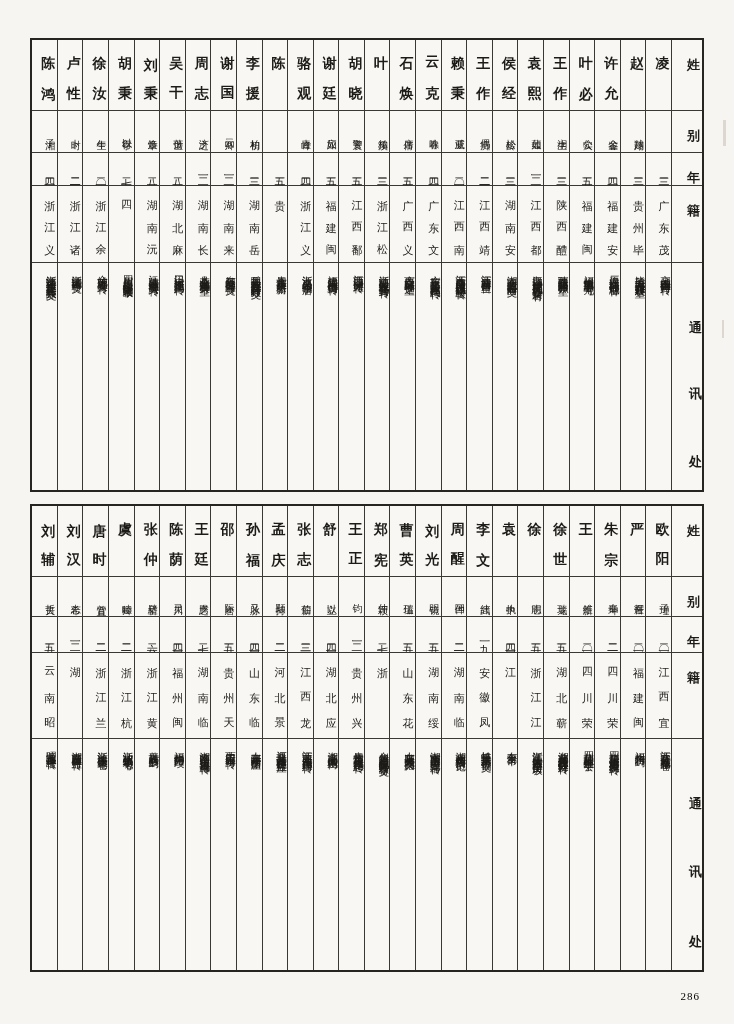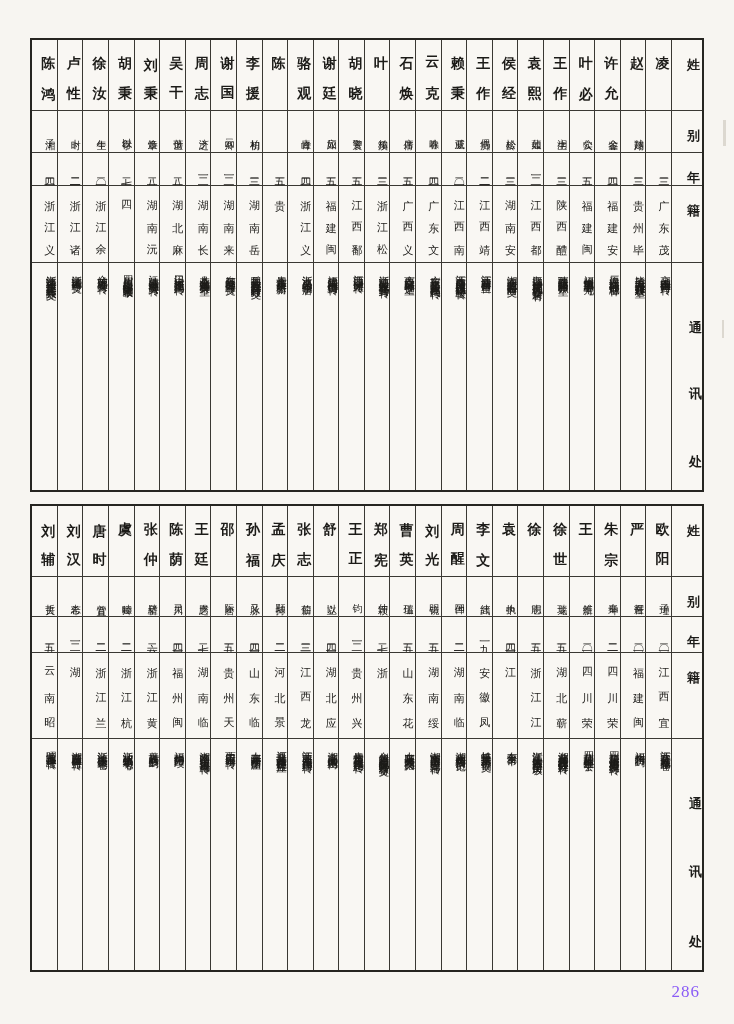--- a/index.html
+++ b/index.html
@@ -85,23 +85,23 @@
     text-align: justify;
     text-align-last: justify;
     padding: 8px 0;
     letter-spacing: 0;
   }
   .hdr .c-addr { padding: 46px 0; }
   .page-number {
     position: absolute;
     right: 34px;
     bottom: 22px;
-    font-size: 17px;
+    font-size: 11px;
     letter-spacing: 1px;
-    color: #8b5cf6;
+    color: #000000;
   }
   .artifact {
     position: absolute;
     background: #c9c4ba;
     opacity: .6;
   }
   .a1 { right: 8px; top: 120px; width: 3px; height: 26px; }
   .a2 { right: 10px; top: 320px; width: 2px; height: 18px; }
 </style>
 </head>

